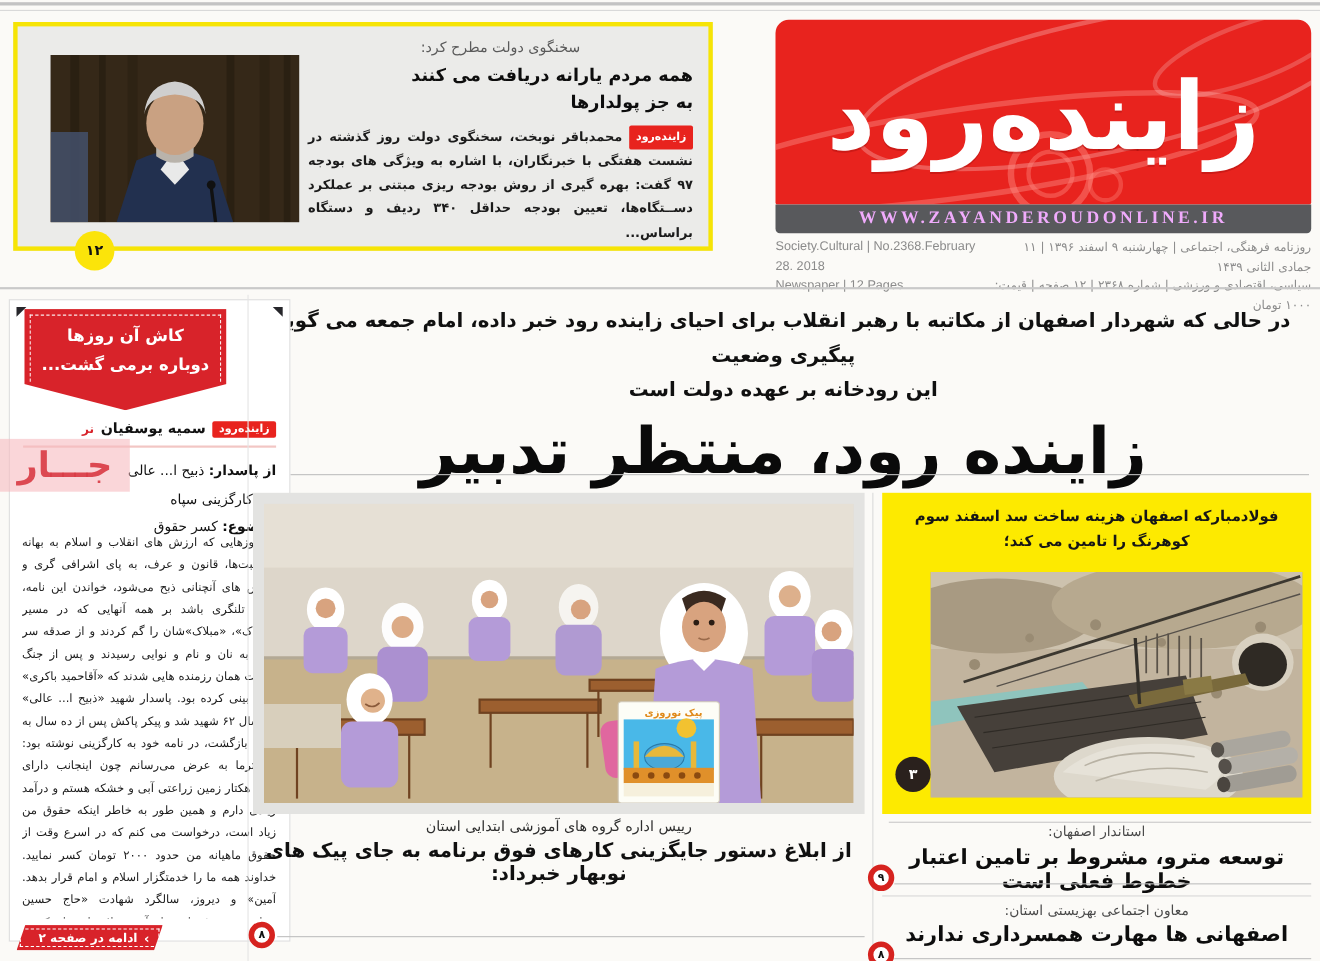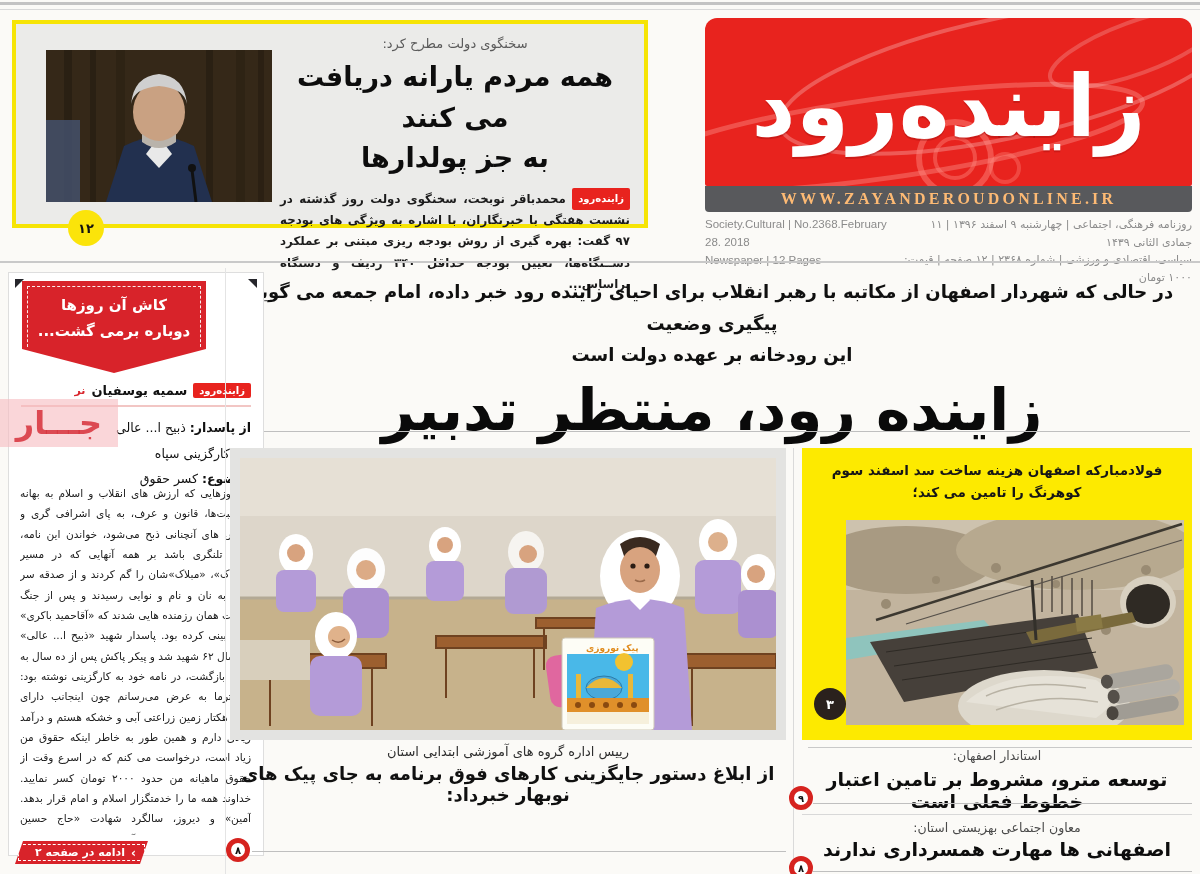--- a/index.html
+++ b/index.html
@@ -9,29 +9,29 @@
 
   
   .top-rule{left:0;top:2px;width:1200px;height:4px;border-top:3px solid #c3c3c3;border-bottom:1px solid #d9d9d9;}
   .header-rule{left:0;top:261px;width:1200px;border-top:2px solid #c9c9c9;}
 
   
   .subsidy-box{left:12px;top:20px;width:628px;height:200px;background:#ebebe9;border:4px solid #f6e405;}
   .subsidy-photo{position:absolute;left:30px;top:26px;width:226px;height:152px;overflow:hidden;background:#2e2317;}
   .subsidy-text{position:absolute;left:264px;right:14px;top:10px;direction:rtl;}
   .subsidy-kicker{text-align:center;color:#5a5a5a;font-size:13px;margin:2px 0 6px;}
-  .subsidy-headline{text-align:center;font-weight:bold;font-size:27px;line-height:1.5;color:#0d0d0d;letter-spacing:-0.5px;}
+  .subsidy-headline{text-align:right;font-weight:bold;font-size:16px;line-height:1.5;color:#0d0d0d;letter-spacing:-0.5px;}
   .subsidy-body{margin-top:9px;font-size:11.8px;font-weight:bold;line-height:1.82;text-align:justify;color:#1b1b1b;}
   .chip{display:inline-block;background:#e8231e;color:#fff;font-size:10px;font-weight:bold;padding:2px 6px;border-radius:2px;vertical-align:middle;}
   .badge-yellow{position:absolute;left:52px;bottom:-22px;width:36px;height:36px;border-radius:50%;background:#fbe40a;color:#111;font-weight:bold;font-size:13px;display:flex;align-items:center;justify-content:center;}
 
   
   .logo-box{left:705px;top:18px;width:487px;height:168px;background:#e8231e;border-radius:12px 12px 2px 2px;overflow:hidden;}
   .logo-text{position:absolute;left:0;right:0;top:8px;bottom:0;display:flex;align-items:center;justify-content:center;color:#fff;font-size:86px;font-weight:bold;direction:rtl;letter-spacing:-3px;text-shadow:0 2px 0 rgba(120,0,0,.25);}
-  .url-bar{left:705px;top:186px;width:487px;height:26px;background:#58595c;color:#fdba74;font-family:"Liberation Serif",serif;font-weight:bold;font-size:16px;letter-spacing:3.2px;text-align:center;line-height:26px;border-radius:0 0 4px 4px;}
+  .url-bar{left:705px;top:186px;width:487px;height:26px;background:#58595c;color:#f0abfc;font-family:"Liberation Serif",serif;font-weight:bold;font-size:16px;letter-spacing:3.2px;text-align:center;line-height:26px;border-radius:0 0 4px 4px;}
   .info-line{left:705px;top:216px;width:487px;height:42px;display:flex;justify-content:space-between;align-items:flex-start;color:#8b8b8b;}
   .info-en{font-family:"Liberation Sans",sans-serif;font-size:11.5px;line-height:1.55;white-space:pre-line;}
   .info-fa{direction:rtl;text-align:right;font-size:11px;line-height:1.6;white-space:pre-line;color:#8b8b8b;}
 
   
   .lead-kicker{left:236px;top:276px;width:952px;direction:rtl;text-align:center;font-weight:bold;font-size:18px;line-height:1.75;color:#101010;}
   .lead-headline{left:236px;top:340px;width:952px;direction:rtl;text-align:center;font-weight:bold;font-size:58px;letter-spacing:-1px;color:#0a0a0a;margin-top:36px;}
   .ring-badge{width:14px;height:14px;border:5px solid #d6231f;background:#fff;border-radius:50%;color:#111;font-size:10px;font-weight:bold;display:flex;align-items:center;justify-content:center;}
   .b9a{left:227px;top:418px;}
   .lead-rule{left:254px;top:431px;width:936px;border-top:1px solid #bfbfbf;}

